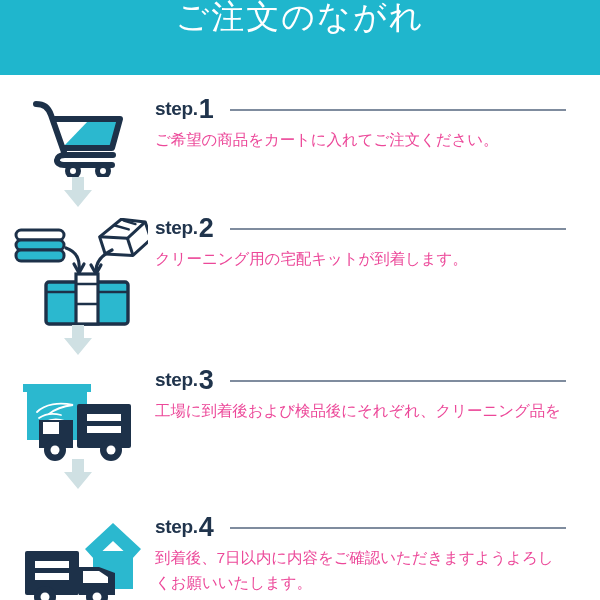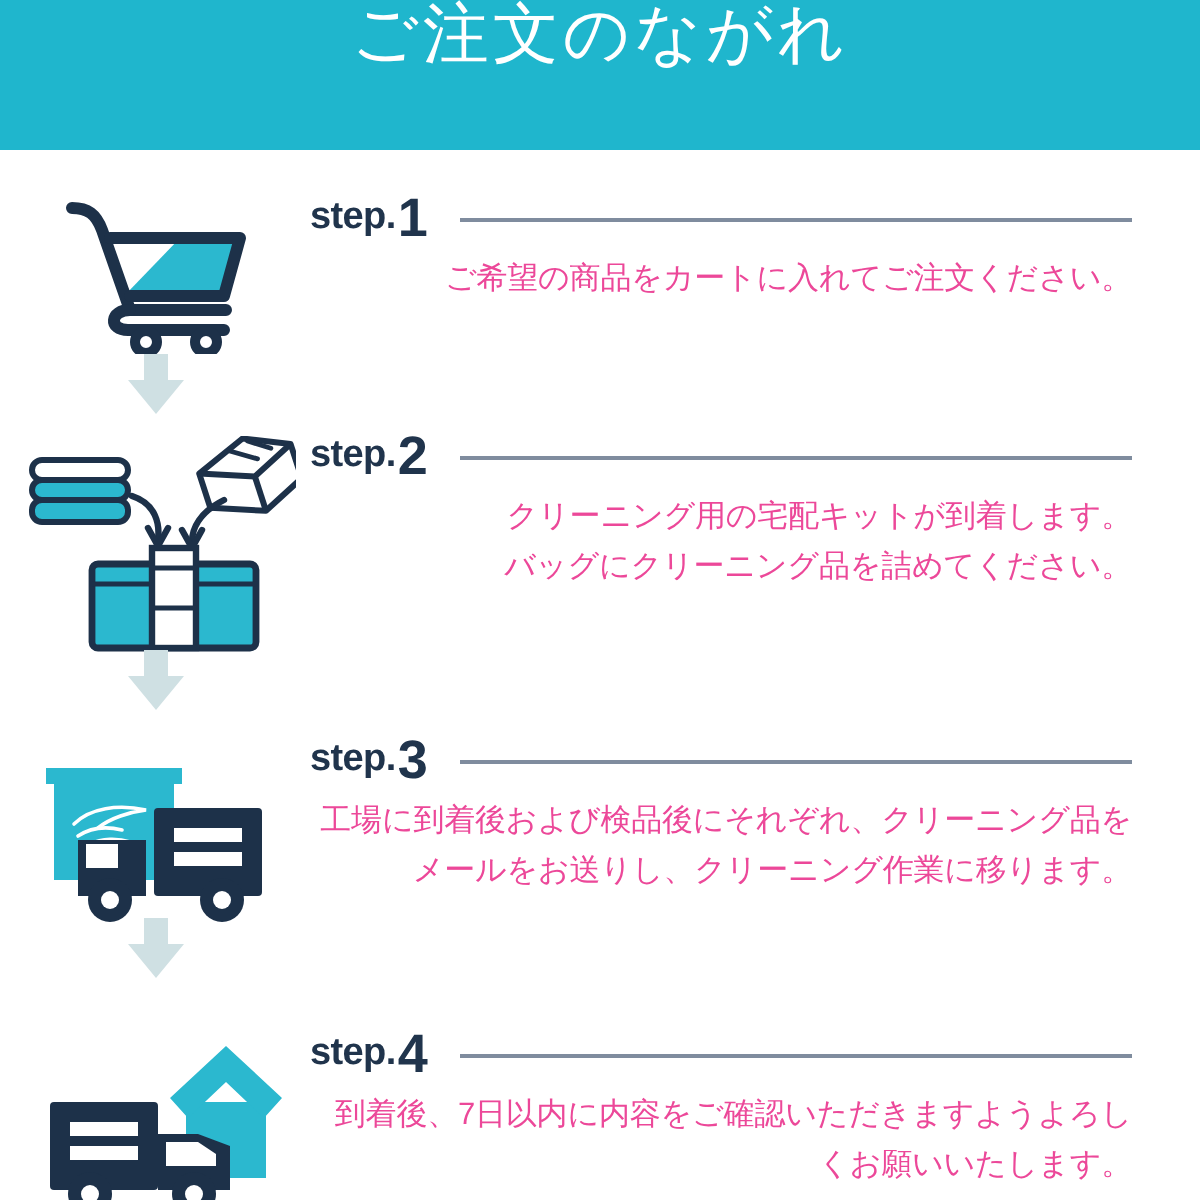--- a/index.html
+++ b/index.html
@@ -52,21 +52,20 @@
     width: 155px;
     flex: 0 0 155px;
     display: flex;
     justify-content: center;
     align-items: flex-start;
     padding-top: 6px;
   }
   .text-col {
     flex: 1 1 auto;
     padding-right: 34px;
-    text-align: right;
   }
 
   .step-head {
     display: flex;
     align-items: center;
     height: 30px;
   }
   .step-label {
     color: #20344c;
     font-size: 19px;
@@ -189,21 +188,20 @@
       </svg>
     </div>
     <div class="text-col">
       <div class="step-head">
         <span class="step-label">step.</span>
         <span class="step-num">2</span>
         <span class="step-rule"></span>
       </div>
       <div class="step-body">
         <div>クリーニング用の宅配キットが到着します。</div>
-        <div>バッグにクリーニング品を詰めてください。</div>
       </div>
     </div>
   </div>
 
   <div class="step-row row3">
     <div class="icon-col">
       <svg width="126" height="100" viewBox="0 0 126 100">
 
         <g>
           <rect x="8" y="14" width="68" height="8" fill="#2bb8cf"></rect>
@@ -230,21 +228,20 @@
       </svg>
     </div>
     <div class="text-col">
       <div class="step-head">
         <span class="step-label">step.</span>
         <span class="step-num">3</span>
         <span class="step-rule"></span>
       </div>
       <div class="step-body">
         <div>工場に到着後および検品後にそれぞれ、クリーニング品を</div>
-        <div>メールをお送りし、クリーニング作業に移ります。</div>
       </div>
     </div>
   </div>
 
   <div class="step-row row4">
     <div class="icon-col">
       <svg width="126" height="100" viewBox="0 0 126 100">
 
         <g fill="#2bb8cf">
           <rect x="78" y="34" width="40" height="38"></rect>

